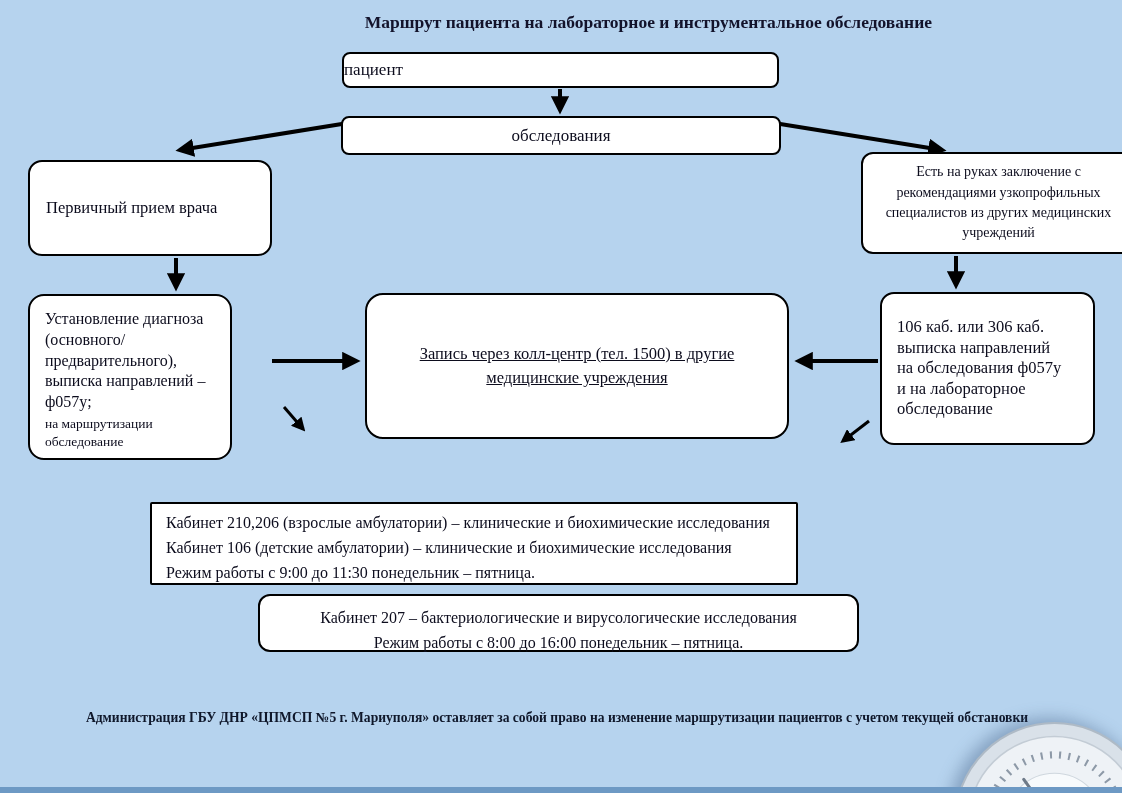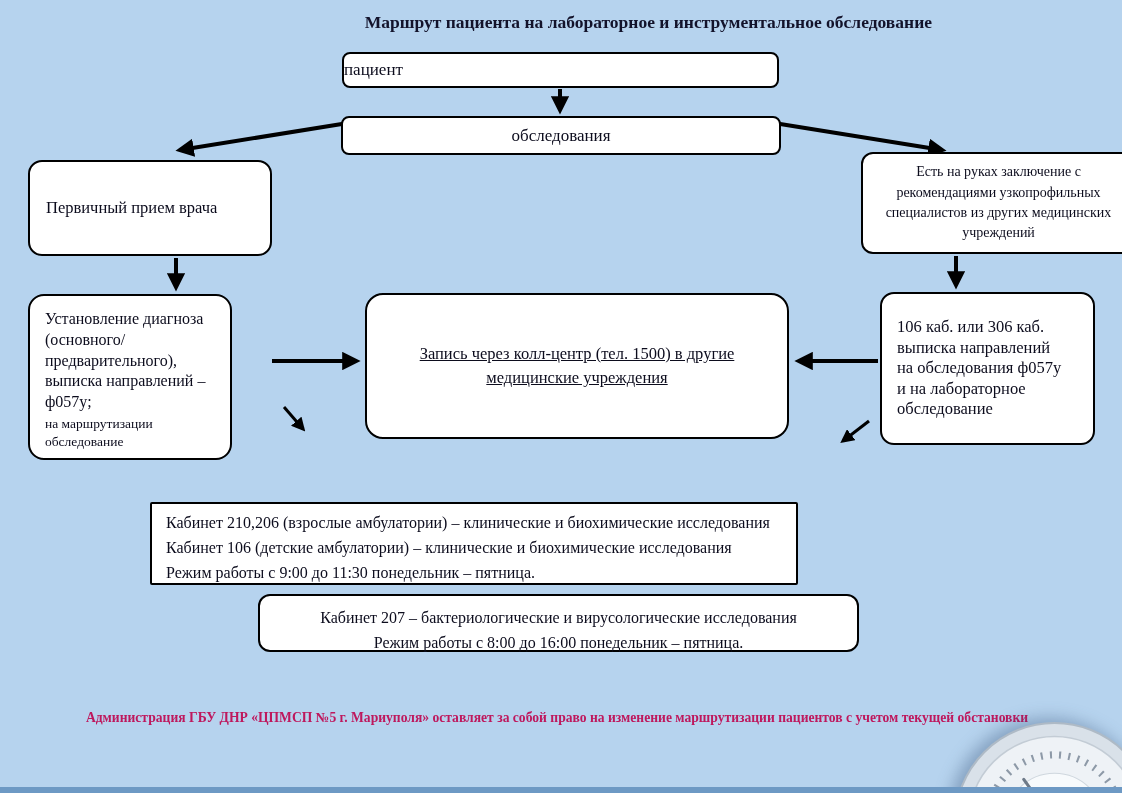--- a/index.html
+++ b/index.html
@@ -38,21 +38,21 @@
   .b-diagnosis { left:28px;  top:294px; width:204px; height:166px; border-radius:16px; display:block; padding:13px 14px 10px 15px; font-size:16px; line-height:1.3; }
   .b-diagnosis .sub { font-size:13.5px; margin-top:2px; }
   .b-call      { left:365px; top:293px; width:424px; height:146px; border-radius:18px; justify-content:center; text-align:center; font-size:16.5px; padding:0 45px; line-height:1.45;text-decoration:underline; }
   .b-rooms     { left:880px; top:292px; width:215px; height:153px; border-radius:14px; padding:0 28px 0 15px; font-size:16.5px; line-height:1.25; }
   .b-lab       { left:150px; top:472px; width:648px; height:83px; border-radius:2px; display:block; padding:7px 14px; font-size:16px; line-height:1.55;margin-top:30px; }
   .b-bact      { left:258px; top:594px; width:601px; height:58px; border-radius:12px; display:block; text-align:center; padding:10px 10px; font-size:16px; line-height:1.55; }
   .wrapword { overflow-wrap:break-word; }
 
   .footer {
     position:absolute; left:0; right:8px; top:710px;
-    text-align:center; font-weight:bold; font-size:13.6px; color:#be185d;
+    text-align:center; font-weight:bold; font-size:13.6px; color:#0f172a;
   }
 
   .gauge {
     position:absolute; right:-35px; bottom:-132px; width:205px; height:205px;
     filter:drop-shadow(-6px -4px 8px rgba(40,70,110,.35));
   }
   .bottom-strip {
     position:absolute; left:0; right:0; bottom:0; height:6px;
     background:#6d99c4;
   }

